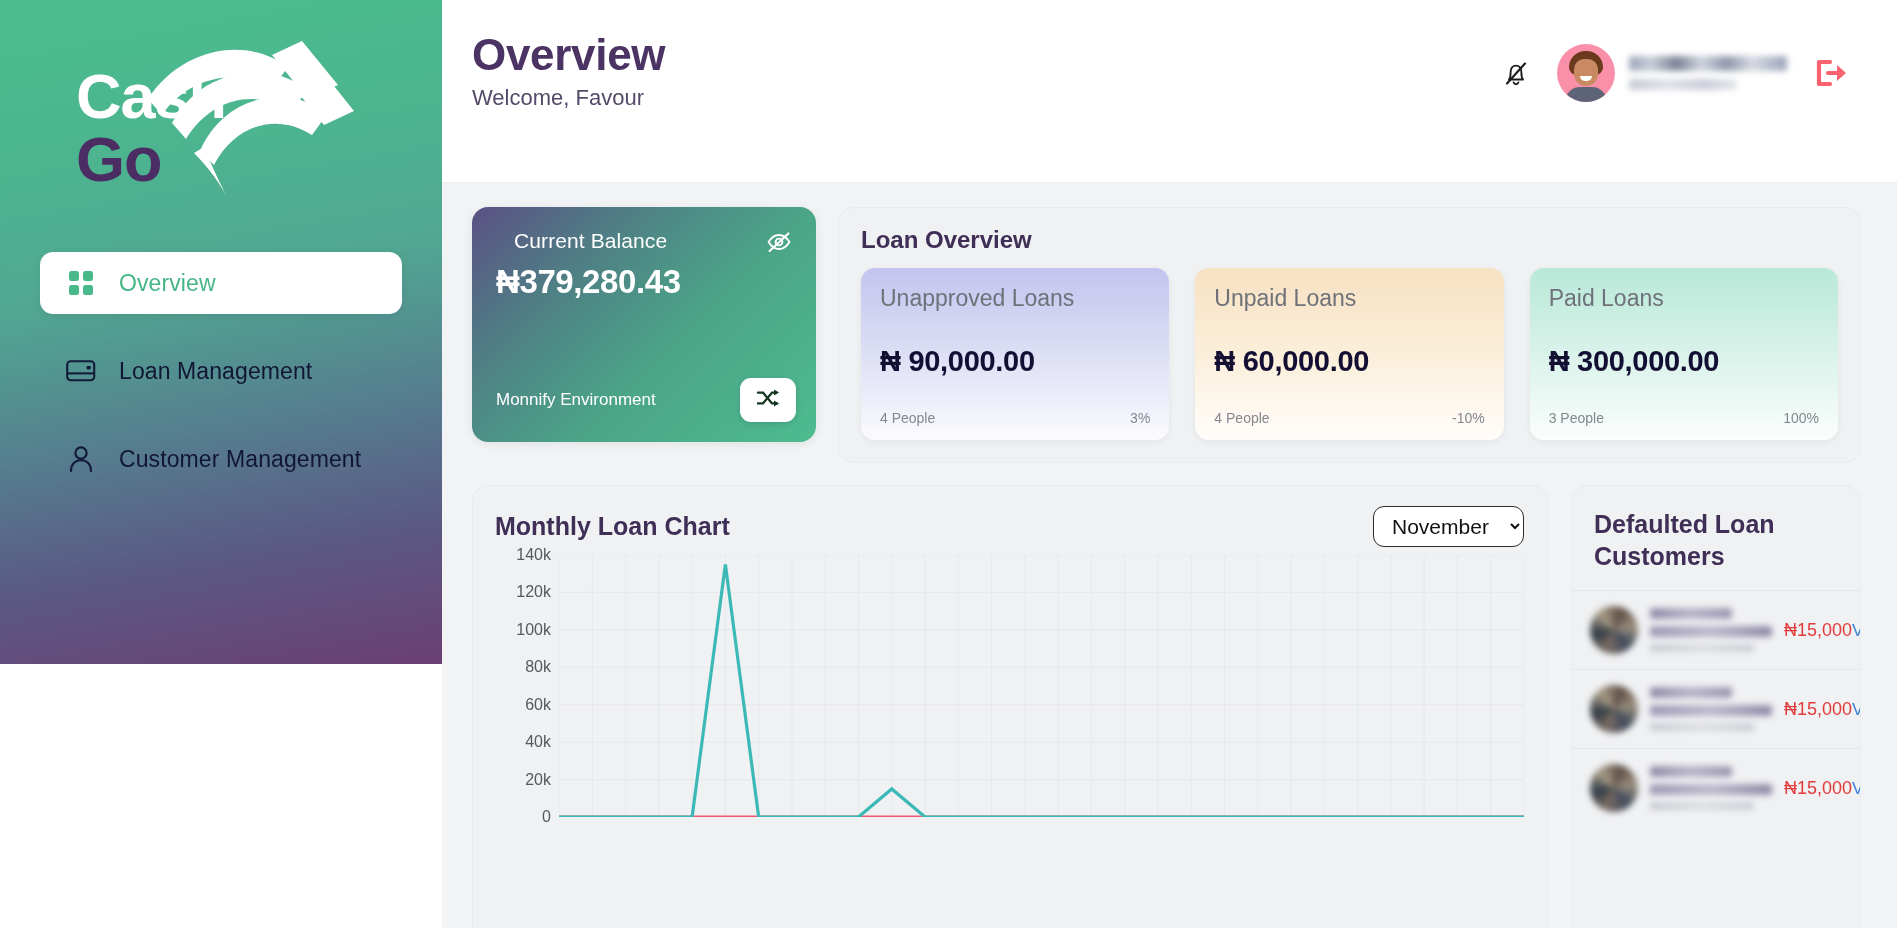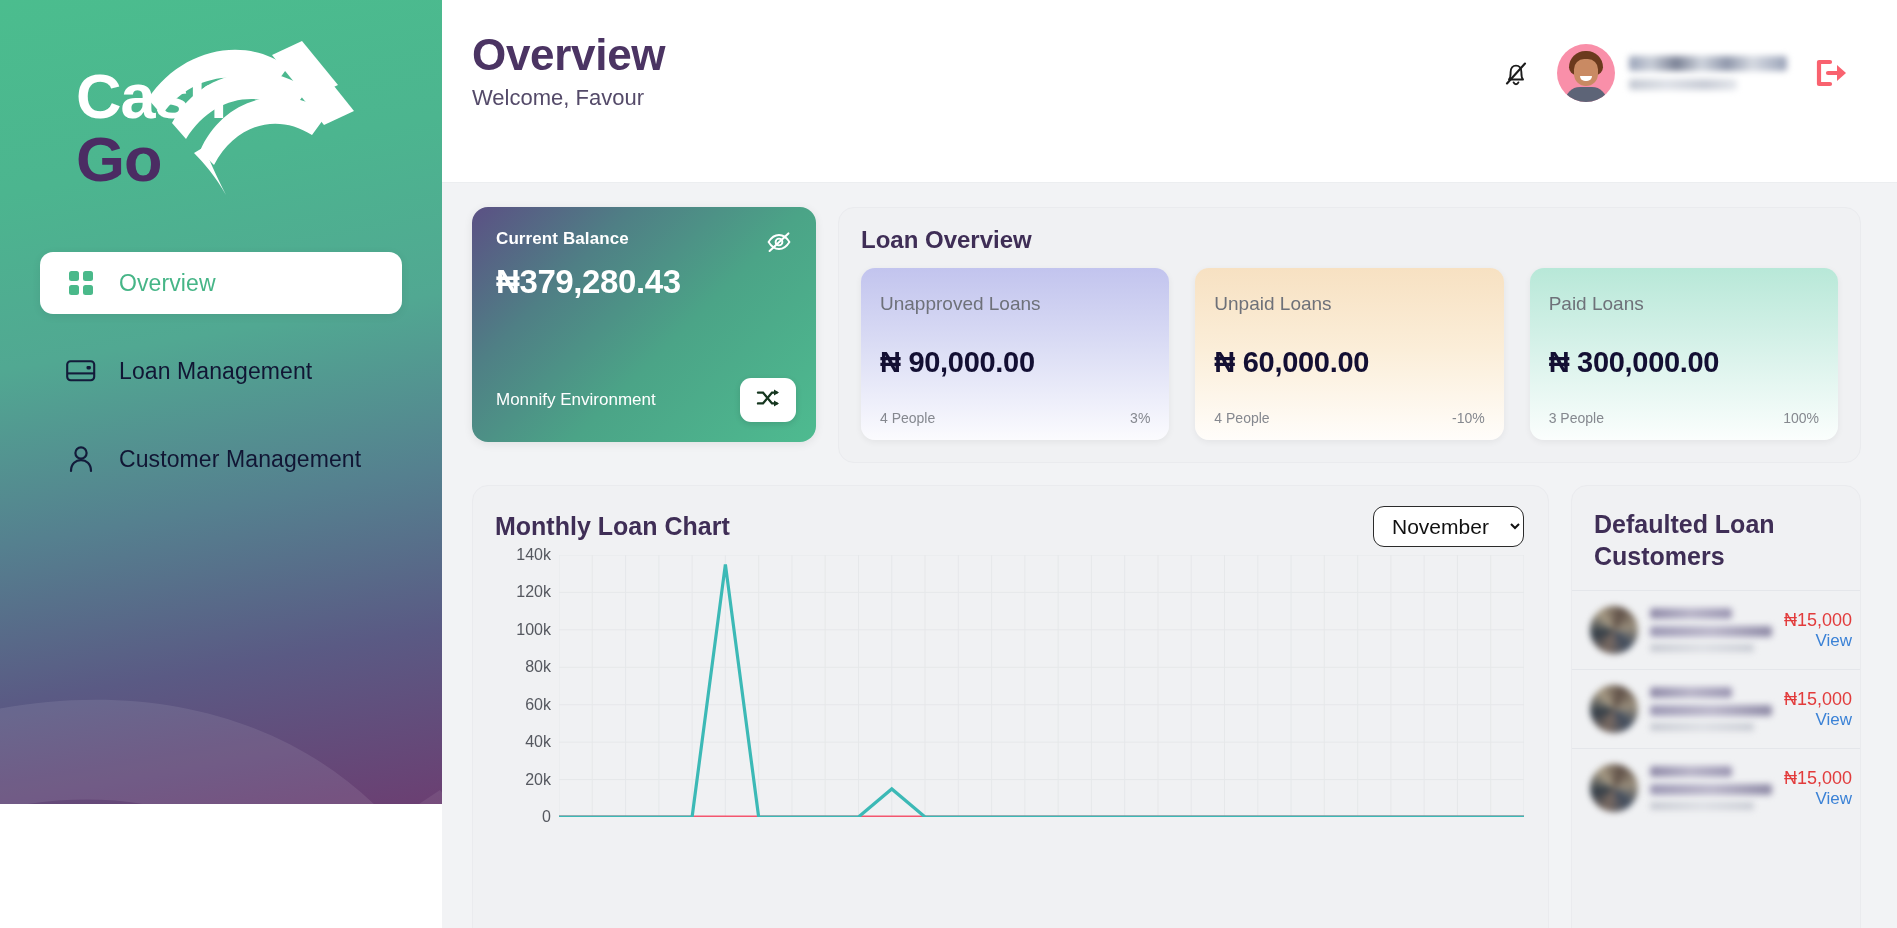--- a/index.html
+++ b/index.html
@@ -7,21 +7,21 @@
     width: 1897px; height: 928px;
     overflow: hidden;
     font-family: "Liberation Sans", sans-serif;
     background: #ffffff;
   }
   .app { display: flex; width: 1897px; height: 928px; }
 
   
   .sidebar {
     position: relative;
-    width: 442px; height: 804px;
+    width: 442px; height: 664px;
     flex: 0 0 442px;
     background: linear-gradient(170deg, #4bbd8e 0%, #4cb58f 22%, #51a892 42%, #55808f 62%, #5a5a84 80%, #6b3f72 100%);
     overflow: hidden;
   }
   .sb-watermark {
     position: absolute; left: -120px; top: 560px;
     width: 640px; height: 520px;
     opacity: .16; pointer-events: none;
   }
   .logo-wrap {
@@ -89,21 +89,21 @@
   
   .balance-card {
     width: 344px; height: 235px; flex: 0 0 344px;
     border-radius: 16px;
     background: linear-gradient(135deg, #5b5084 0%, #4f7f85 28%, #4ba487 58%, #4ebb90 100%);
     padding: 22px 24px 20px 24px;
     position: relative; color: #fff;
     box-shadow: 0 2px 10px rgba(0,0,0,.08);
   }
   .bc-top { display: flex; align-items: flex-start; justify-content: space-between; }
-  .bc-label { font-size: 17px; font-weight: 700; letter-spacing: .1px; }
+  .bc-label { font-size: 21px; font-weight: 400; letter-spacing: .1px; margin-left: 18px; }
   .eye-off { width: 26px; height: 26px; cursor: pointer; }
   .bc-amount { font-size: 33px; font-weight: 700; margin-top: 8px; letter-spacing: -.4px; }
   .bc-bottom { position: absolute; left: 24px; right: 20px; bottom: 20px; display: flex; align-items: center; justify-content: space-between; }
   .bc-env { font-size: 17px; font-weight: 500; }
   .shuffle-btn {
     width: 56px; height: 44px; border-radius: 11px; background: #fff;
     display: flex; align-items: center; justify-content: center; cursor: pointer;
     box-shadow: 0 2px 6px rgba(0,0,0,.12);
   }
 
@@ -115,21 +115,21 @@
   .lo-title { font-size: 24px; font-weight: 700; color: #3f2e56; margin-bottom: 14px; }
   .lo-cards { display: flex; gap: 26px; }
   .lo-card {
     flex: 1; height: 172px; border-radius: 14px; padding: 17px 19px 14px 19px;
     display: flex; flex-direction: column; justify-content: space-between;
     box-shadow: 0 2px 7px rgba(0,0,0,.06);
   }
   .lo-card.c1 { background: linear-gradient(180deg,#c2c4ee 0%, #dcdef5 48%, #fbfbfe 100%); }
   .lo-card.c2 { background: linear-gradient(180deg,#f7e1c2 0%, #fbeed9 48%, #fffdfa 100%); }
   .lo-card.c3 { background: linear-gradient(180deg,#b8e8d8 0%, #d8f2ea 48%, #fbfefd 100%); }
-  .lo-name { font-size: 19px; color: #6e7179; margin-top: 8px; }
+  .lo-name { font-size: 23px; color: #6e7179; }
   .lo-amount { font-size: 29px; font-weight: 700; color: #130f33; letter-spacing: -.3px; }
   .lo-foot { display: flex; justify-content: space-between; align-items: baseline; font-size: 14px; color: #85888f; gap: 16px; }
 
   
   .row2 { display: flex; gap: 22px; margin-top: 22px; align-items: flex-start; }
   .chart-card {
     flex: 1; height: 500px; border-radius: 16px; background: #f0f1f3;
     border: 1px solid #eaebee; padding: 20px 24px 0 22px; position: relative; overflow: hidden;
   }
   .chart-head { display: flex; align-items: center; justify-content: space-between; }
@@ -154,21 +154,21 @@
     border: 1px solid #eaebee; padding: 22px 0 0 0; height: 500px; overflow: hidden;
   }
   .df-title { font-size: 25px; font-weight: 700; color: #3f2e56; line-height: 1.28; padding: 0 22px 18px 22px; }
   .df-row { display: flex; align-items: center; gap: 12px; padding: 15px 18px 15px 18px; border-top: 1px solid #e4e6ea; }
   .df-av { width: 48px; height: 48px; border-radius: 50%; flex: 0 0 48px; filter: blur(3.4px);
     background: conic-gradient(from 20deg,#5e4f46,#9a8f7d,#3e4a5c,#7b6b62,#2f3a45,#a89c86,#5e4f46); }
   .df-info { flex: 1; display: flex; flex-direction: column; gap: 7px; }
   .df-n1 { width: 82px; height: 11px; background: linear-gradient(90deg,#8f8aa8,#b9b5c9,#9b96b2); }
   .df-n2 { width: 122px; height: 11px; background: linear-gradient(90deg,#9d99b5,#bdb9cc,#8e8aa6); }
   .df-n3 { width: 104px; height: 8px;  background: linear-gradient(90deg,#c6c9d1,#dcdee3,#c9ccd4); }
-  .df-right { display: flex; flex-direction: column; align-items: flex-end; gap: 0; }
+  .df-right { display: flex; align-items: flex-end; gap: 0; }
   .df-amt { font-size: 18px; color: #e23b3b; font-weight: 500; white-space: nowrap; }
   .df-view { font-size: 17px; color: #3b82d6; cursor: pointer; }
 </style>
 </head>
 <body>
 
 <div class="app">
 
   <aside class="sidebar">
 

